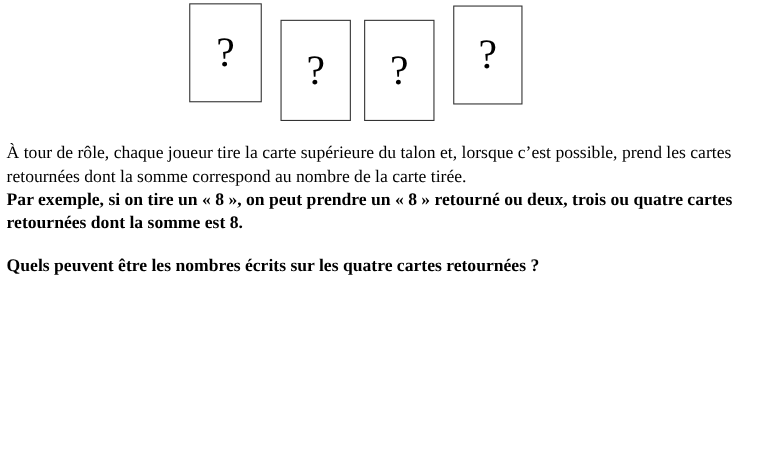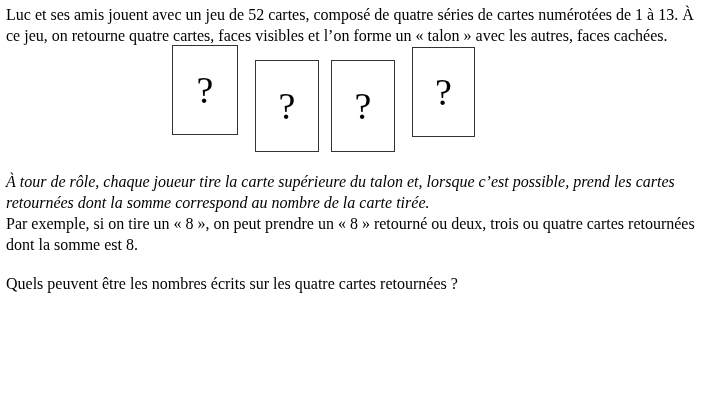--- a/index.html
+++ b/index.html
@@ -40,32 +40,31 @@
   .card-1 { left: 166px; top: 0px;  width: 66px; height: 90px; }
   .card-2 { left: 249px; top: 15px; width: 64px; height: 92px; }
   .card-3 { left: 325px; top: 15px; width: 64px; height: 92px; }
   .card-4 { left: 406px; top: 2px;  width: 63px; height: 90px; }
   .qmark {
     font-family: "Liberation Serif", serif;
     font-size: 38px;
     line-height: 1;
     color: #000000;
   }
-  .p-rule     { margin-top: 4px  !important; font-style: italic; }
-  .p-example  { margin-top: 0px  !important; }
+  .p-rule     { margin-top: 4px  !important; }
+  .p-example  { margin-top: 0px  !important; font-weight: bold; }
   .p-luc      { margin-top: 6px  !important; }
-  .p-question { margin-top: 18px !important; font-weight: normal; }
+  .p-question { margin-top: 18px !important; font-weight: bold; }
   .p-explain  { margin-top: 24px !important; }
 </style>
 </head>
 <body>
 
 <div class="page">
 
-  <p class="p-intro">Luc et ses amis jouent avec un jeu de 52 cartes, composé de quatre séries de cartes numérotées de 1 à 13. À ce jeu, on retourne quatre cartes, faces visibles et l’on forme un « talon » avec les autres, faces cachées.</p>
 
   <div class="cards-row">
     <div class="card card-1">
       <span class="qmark">?</span>
     </div>
     <div class="card card-2">
       <span class="qmark">?</span>
     </div>
     <div class="card card-3">
       <span class="qmark">?</span>

